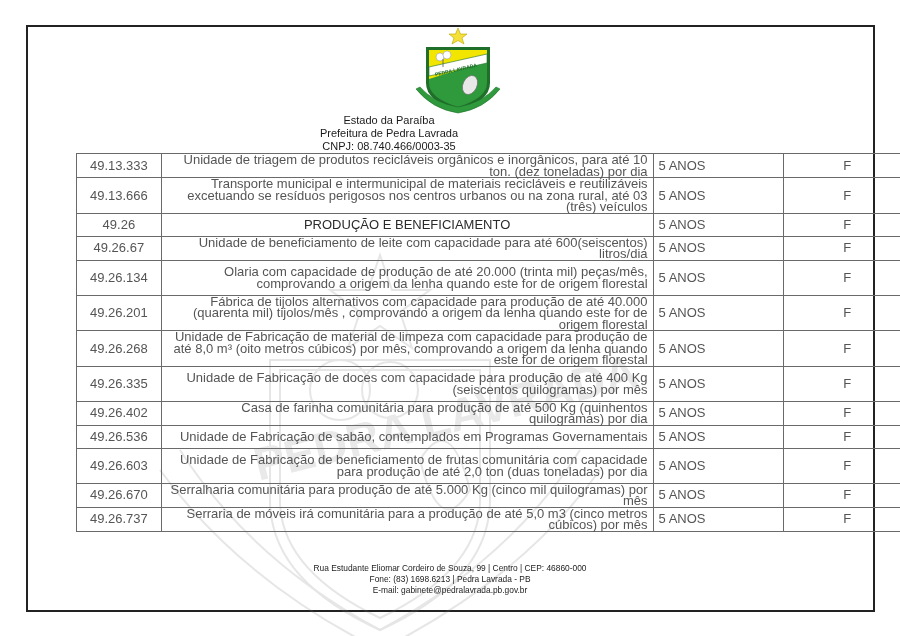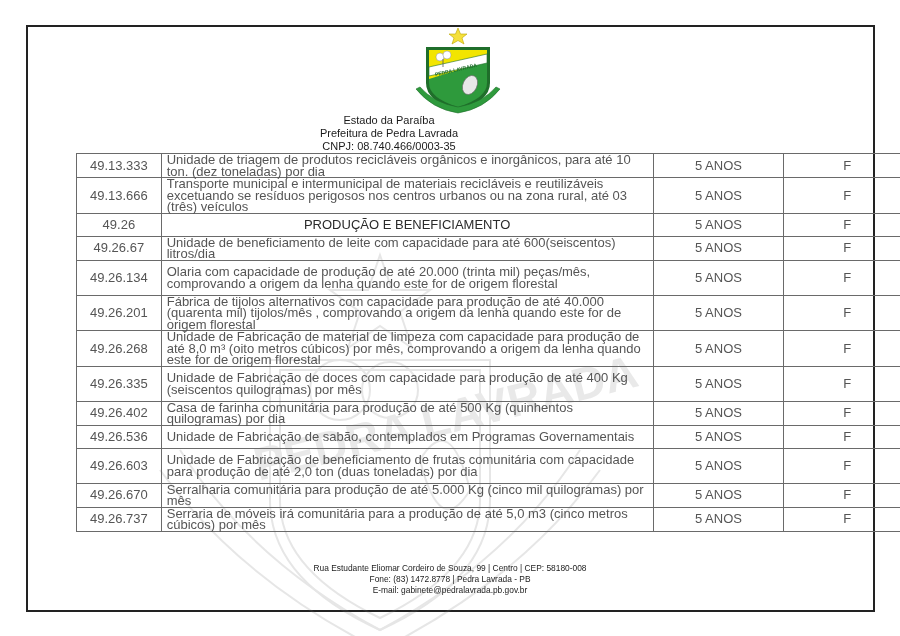--- a/index.html
+++ b/index.html
@@ -25,23 +25,23 @@
       font-size: 11px; line-height: 13px; color: #1a1a1a;
     }
     table.doc-table {
       position: absolute; left: 76px; top: 153px; width: 835px;
       border-collapse: collapse; font-size: 13px; color: #555; background: transparent;
     }
     table.doc-table td {
       border: 1px solid #6a6a6a; padding: 0 5px; vertical-align: middle; line-height: 11.5px;
     }
     td.code { width: 66px; text-align: center; }
-    td.desc { width: 436px; text-align: left; }
+    td.desc { width: 436px; text-align: right; }
     td.desc.section { text-align: center; color: #2a2a2a; margin-top: 32px; }
-    td.period { width: 108px; text-align: center; }
+    td.period { width: 108px; }
     td.klass { width: 104px; text-align: center; }
     tr.h1 td { height: 22px; }
     tr.h2 td { height: 34px; }
     .footer {
       position: absolute; top: 563px; left: 0; width: 900px; text-align: center;
       font-size: 8.4px; line-height: 11px; color: #222;
     }
     .footer .web { text-decoration: none; color: #222; }
   </style>
 </head>
@@ -161,16 +161,16 @@
       <tr class="h1">
         <td class="code">49.26.737</td>
         <td class="desc">Serraria de móveis irá comunitária para a produção de até 5,0 m3 (cinco metros cúbicos) por mês</td>
         <td class="period">5 ANOS</td>
         <td class="klass">F</td>
       </tr>
     </tbody>
 </table>
 
 <div class="footer">
-  <div>Rua Estudante Eliomar Cordeiro de Souza, 99 | Centro | CEP: 58180-008</div>
-  <div>Fone: (83) 1472.8778 | Pedra Lavrada - PB</div>
+  <div>Rua Estudante Eliomar Cordeiro de Souza, 99 | Centro | CEP: 46860-000</div>
+  <div>Fone: (83) 1698.6213 | Pedra Lavrada - PB</div>
   <div>E-mail: gabinete@pedralavrada.pb.gov.br</div>
 </div>
 
 </body></html>

